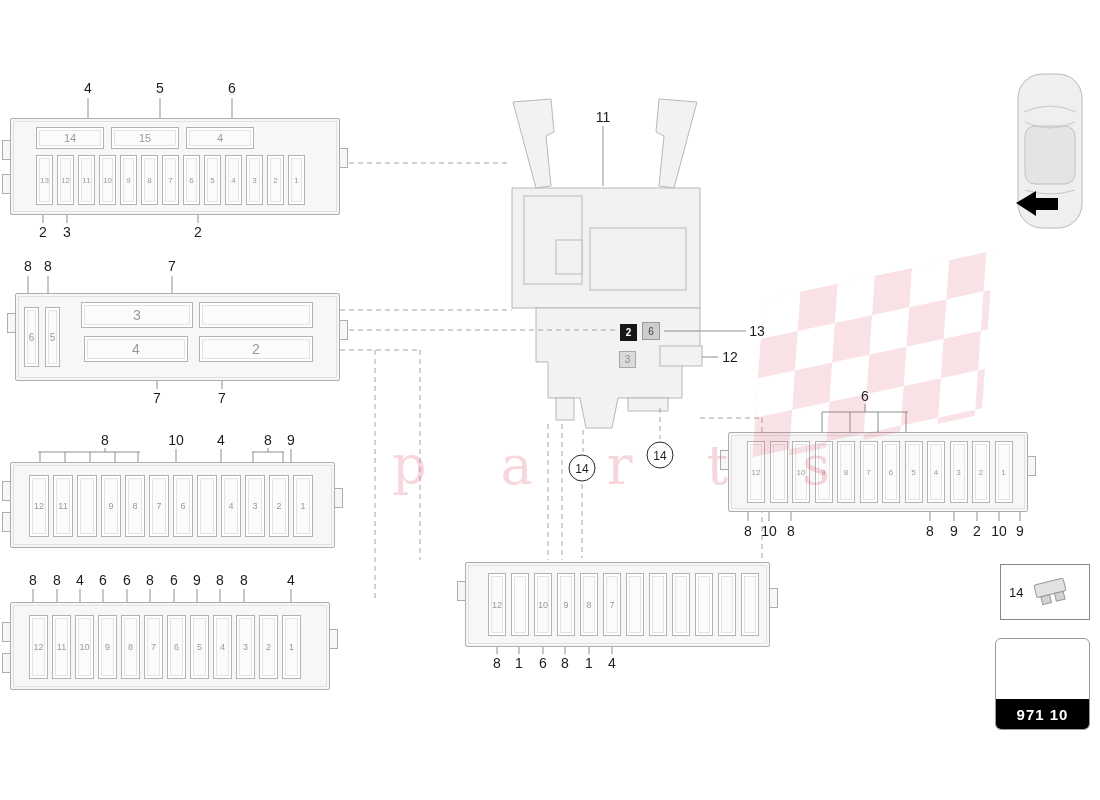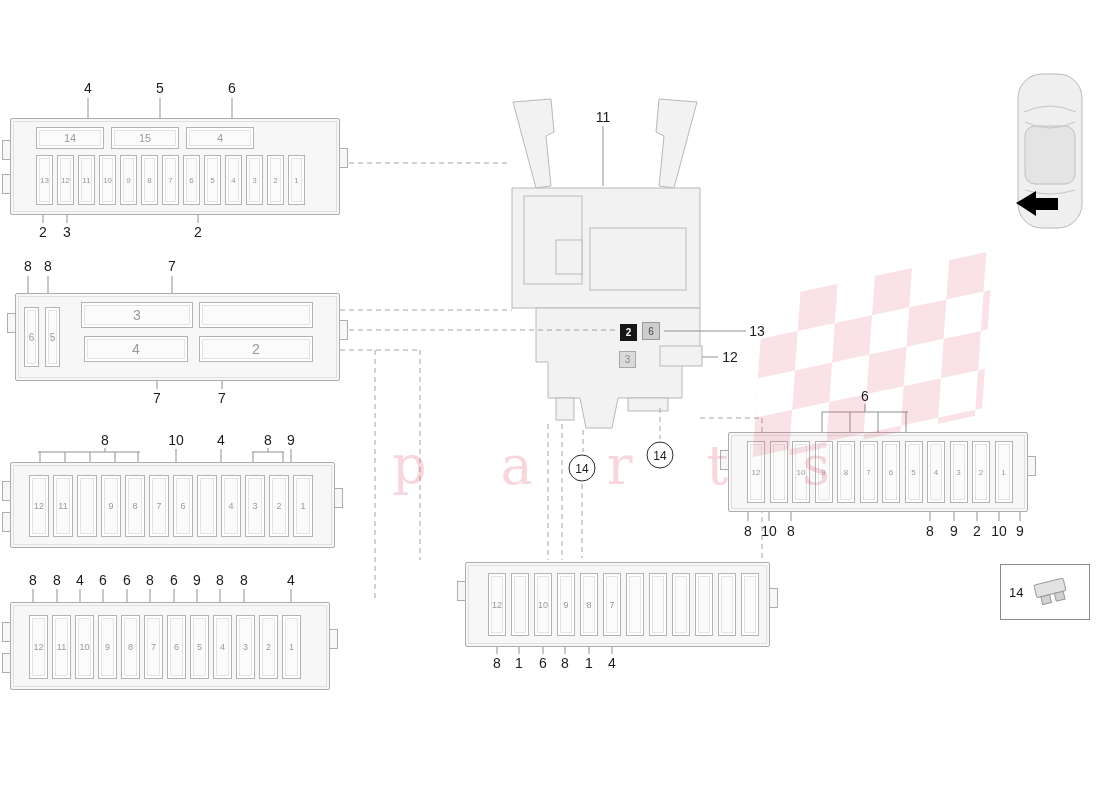--- a/index.html
+++ b/index.html
@@ -467,14 +467,17 @@
     <span class="legend-num">14</span>
     <svg width="42" height="34" viewBox="0 0 42 34">
       <g transform="rotate(-14 21 17)">
         <rect x="5" y="6" width="30" height="13" rx="2" fill="#e2e2e2" stroke="#9a9a9a"></rect>
         <rect x="9" y="19" width="9" height="8" fill="#d2d2d2" stroke="#9a9a9a"></rect>
         <rect x="23" y="19" width="9" height="8" fill="#d2d2d2" stroke="#9a9a9a"></rect>
       </g>
     </svg>
   </div>
 
+  <div class="code-box">
+    <div class="code-strip">971 10</div>
+  </div>
 
 </div>
 
 </body></html>

